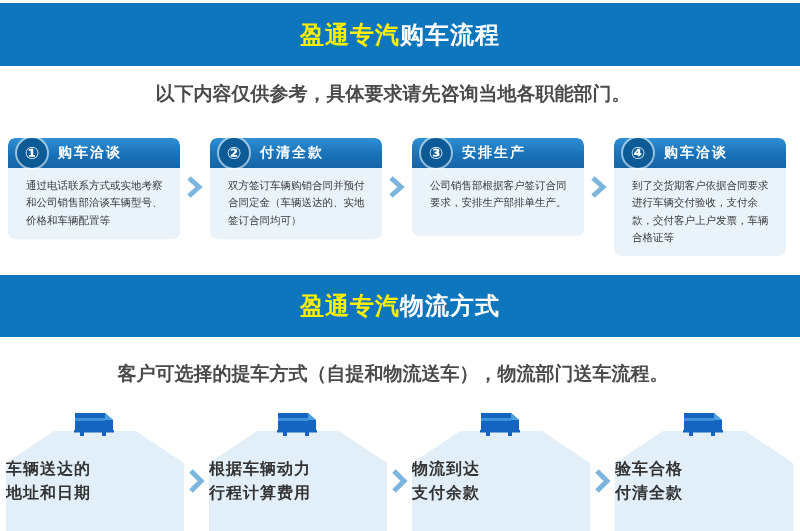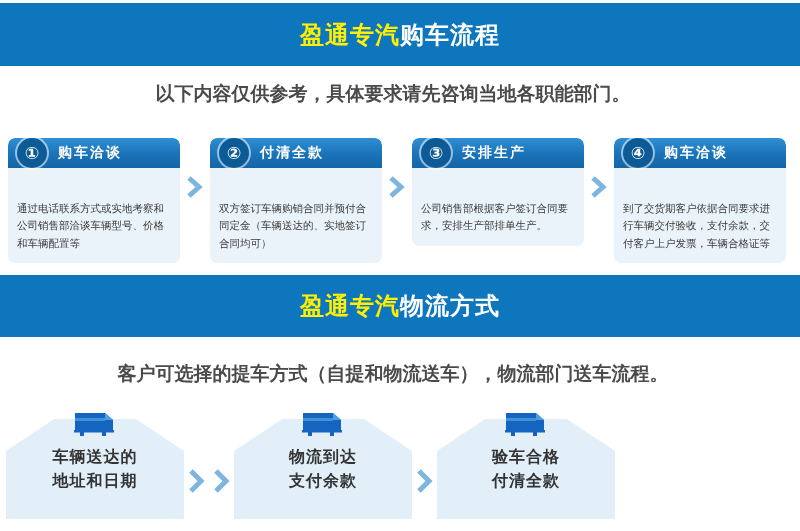--- a/index.html
+++ b/index.html
@@ -70,24 +70,23 @@
     flex:none;
     font-family:"DejaVu Sans","Liberation Sans",sans-serif;
   }
   .step-title{
     color:#ffffff;font-size:14px;font-weight:bold;
     letter-spacing:2px;margin-left:11px;white-space:nowrap;
     font-family:"DejaVu Sans","Liberation Sans",sans-serif;
     text-align:right;
   }
   .step-body{
-    padding:9px 9px 10px 9px;
+    padding:9px 9px 10px 18px;
     color:#3a3a3a;font-size:10.5px;line-height:1.65;
-    font-family:Liberation Mono, monospace;
-    margin-top:24px;
+    font-family:Liberation Sans, sans-serif;
   }
   .step-arrow{
     width:30px;flex:none;
     display:flex;align-items:center;justify-content:center;
     height:98px;
   }
   .chev{display:block;}
 
   
   .flow{
@@ -96,26 +95,26 @@
     display:flex;align-items:flex-end;
   }
   .flow-cell{
     width:178px;flex:none;position:relative;height:121px;
   }
   .flow-truck{
     position:absolute;top:0;left:50%;transform:translateX(-50%);
     width:46px;height:28px;z-index:3;
   }
   .flow-shape{
-    position:absolute;left:0;bottom:12px;
+    position:absolute;left:0;bottom:0;
     width:178px;height:100px;
     background:#e2eff8;
     clip-path:polygon(0% 32%, 27% 0%, 73% 0%, 100% 32%, 100% 100%, 0% 100%);
     display:flex;flex-direction:column;
-    align-items:center;justify-content:center;
+    justify-content:center;
   }
   .flow-line{
     color:#333333;font-size:16px;font-weight:bold;line-height:1.5;
     letter-spacing:1px;white-space:nowrap;
     font-family:"DejaVu Sans","Liberation Sans",sans-serif;
   }
   .flow-arrow{
     width:25px;flex:none;height:100px;
     display:flex;align-items:center;justify-content:center;
   }
@@ -211,20 +210,34 @@
         <div class="flow-line">地址和日期</div>
       </div>
     </div>
 
     <div class="flow-arrow">
       <svg width="22" height="28" viewBox="0 0 22 28">
         <polyline points="5,4 15,14 5,24" fill="none" stroke="#7cb5dd" stroke-width="5"></polyline>
       </svg>
     </div>
 
+    <div class="flow-cell">
+      <svg class="flow-truck" viewBox="0 0 46 28">
+        <path d="M3 3 H33 L41 10 V20 H3 Z" fill="#1565c0"></path>
+        <path d="M33 3 L41 10 H33 Z" fill="#4d9fe0"></path>
+        <rect x="3" y="8" width="30" height="3" fill="#3e93d8"></rect>
+        <rect x="2" y="20" width="40" height="2.5" fill="#1565c0"></rect>
+        <rect x="8" y="22" width="4" height="4" fill="#1565c0"></rect>
+        <rect x="30" y="22" width="4" height="4" fill="#1565c0"></rect>
+      </svg>
+      <div class="flow-shape">
+        <div class="flow-line">根据车辆动力</div>
+        <div class="flow-line">行程计算费用</div>
+      </div>
+    </div>
 
     <div class="flow-arrow">
       <svg width="22" height="28" viewBox="0 0 22 28">
         <polyline points="5,4 15,14 5,24" fill="none" stroke="#7cb5dd" stroke-width="5"></polyline>
       </svg>
     </div>
 
     <div class="flow-cell">
       <svg class="flow-truck" viewBox="0 0 46 28">
         <path d="M3 3 H33 L41 10 V20 H3 Z" fill="#1565c0"></path>

